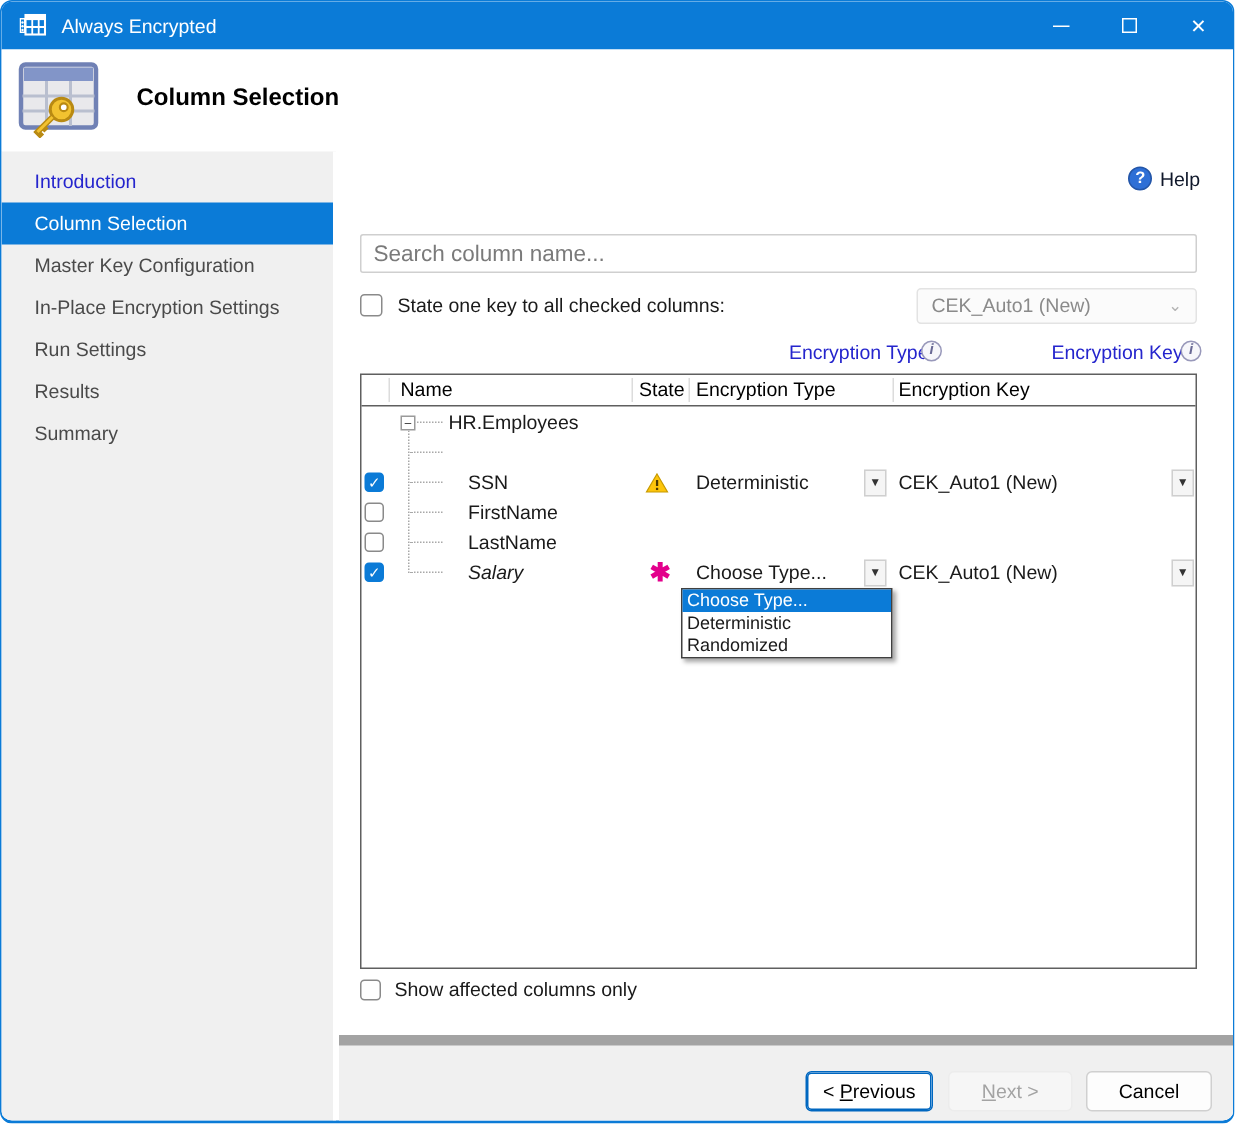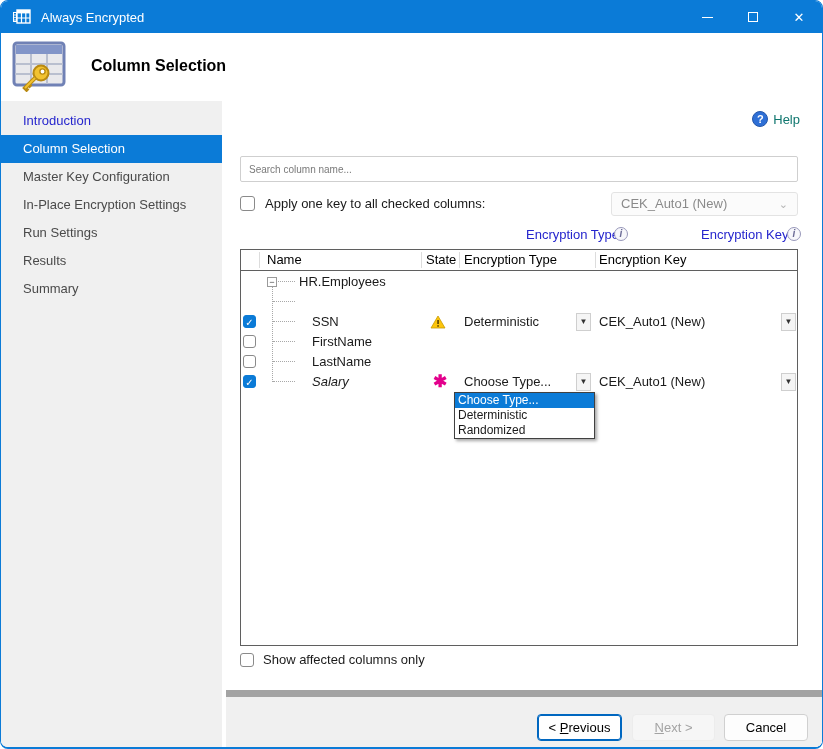--- a/index.html
+++ b/index.html
@@ -51,25 +51,25 @@
   .main { position: absolute; top: 100px; left: 225px; right: 0; bottom: 0; background: #fff; }
   .help {
     position: absolute; top: 10px; right: 22px;
     display: flex; align-items: center; gap: 5px; cursor: pointer;
   }
   .help-ic {
     width: 16px; height: 16px; border-radius: 50%;
     background: #2e6fd6; border: 1px solid #2456a8; color: #fff;
     font-size: 11px; font-weight: bold; text-align: center; line-height: 14px;
   }
-  .help span.lbl { color: #0f766e; }
+  .help span.lbl { color: #0f172a; }
   .search {
     position: absolute; left: 14px; top: 55px; width: 558px; height: 26px;
     border: 1px solid #cfcfcf; border-radius: 2px; padding: 0 8px;
-    font-family: "Liberation Sans", sans-serif; font-size: 10px; color: #0f172a;
+    font-family: "Liberation Sans", sans-serif; font-size: 15px; color: #0f172a;
   }
   .search::placeholder { color: #7a7a7a; }
   .applyrow { position: absolute; left: 14px; top: 95px; display: flex; align-items: center; }
   .cb {
     width: 15px; height: 15px; border: 1px solid #8a8a8a; border-radius: 3px;
     background: #fff; display: inline-block; cursor: pointer; flex: none;
   }
   .applyrow .lbl { margin-left: 10px; color: #1a1a1a; }
   .combo {
     position: absolute; left: 385px; top: 91px; width: 187px; height: 24px;
@@ -209,21 +209,21 @@
 
     <div class="help">
       <span class="help-ic">?</span>
       <span class="lbl">Help</span>
     </div>
 
     <input class="search" type="text" placeholder="Search column name..." style="">
 
     <div class="applyrow">
       <span class="cb"></span>
-      <span class="lbl">Apply one key to all checked columns:</span>
+      <span class="lbl">State one key to all checked columns:</span>
     </div>
     <div class="combo">
       <span>CEK_Auto1 (New)</span>
       <span class="chev">⌄</span>
     </div>
 
     <span class="hdrlink" style="left:300px;">Encryption Type</span>
     <span class="info-ic" style="left:388px;">i</span>
     <span class="hdrlink" style="left:475px;">Encryption Key</span>
     <span class="info-ic" style="left:561px;">i</span>

